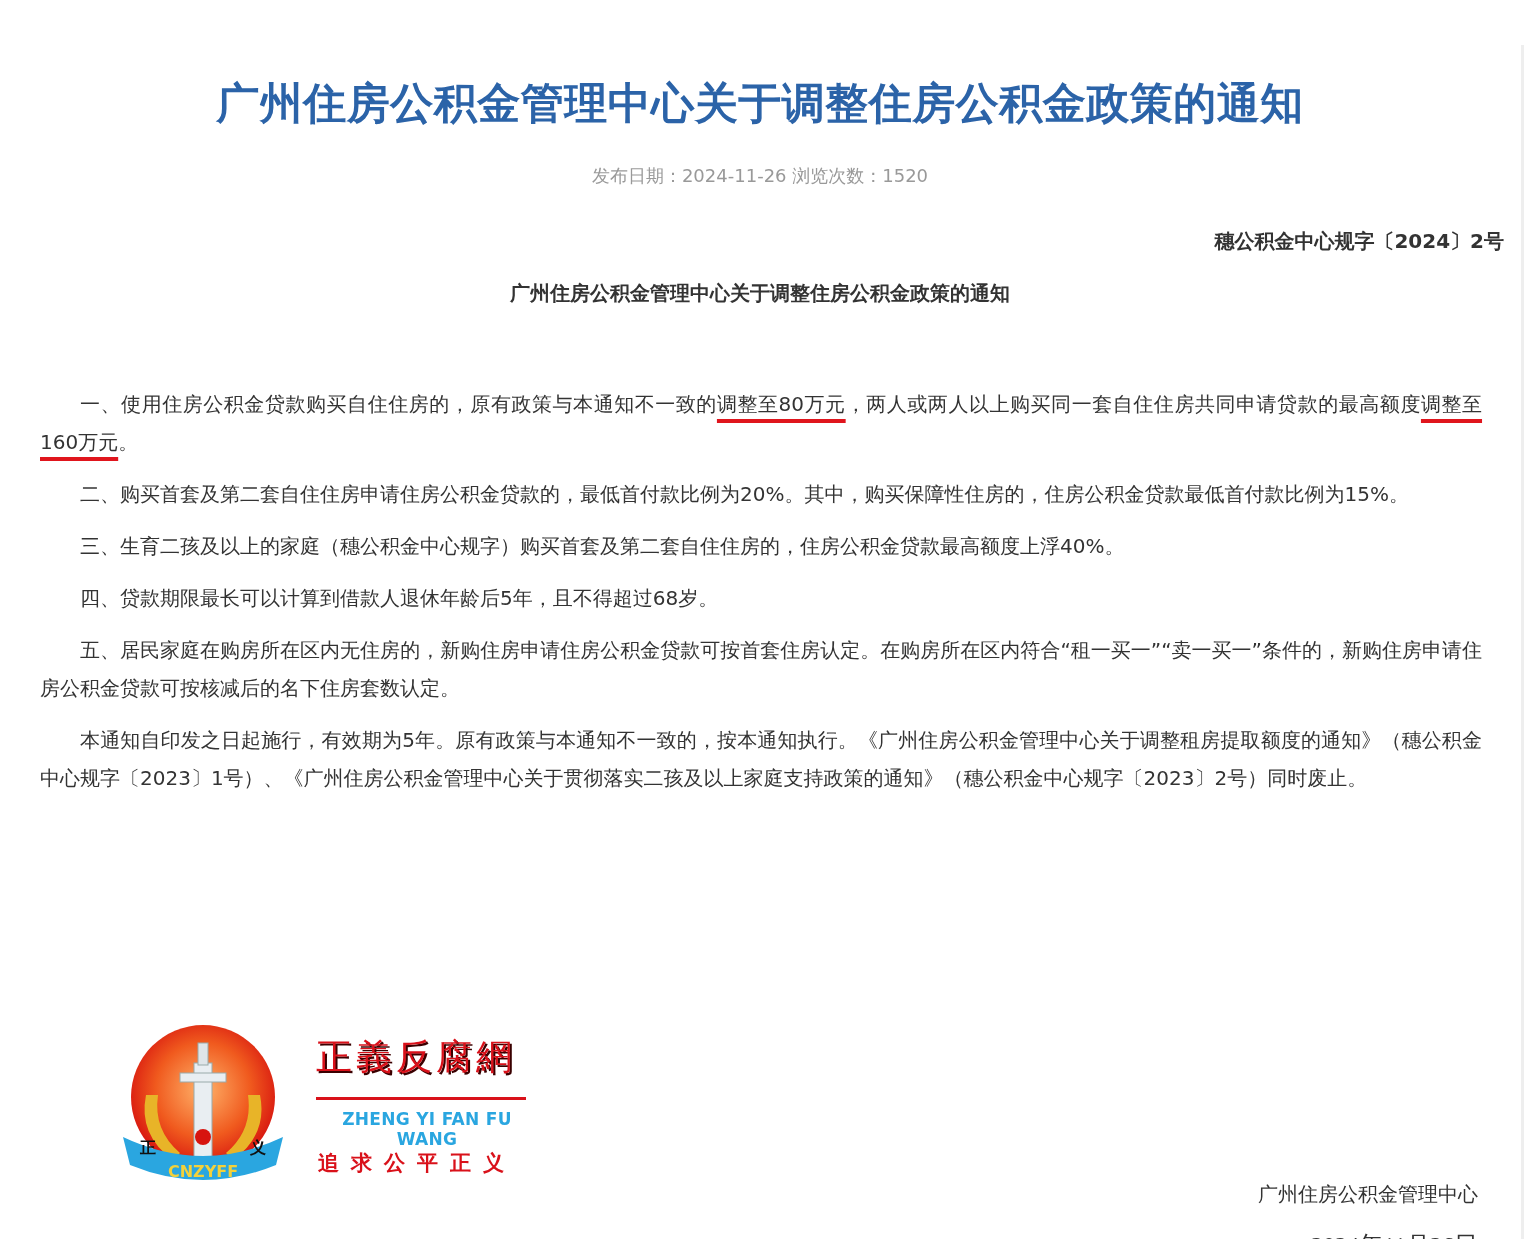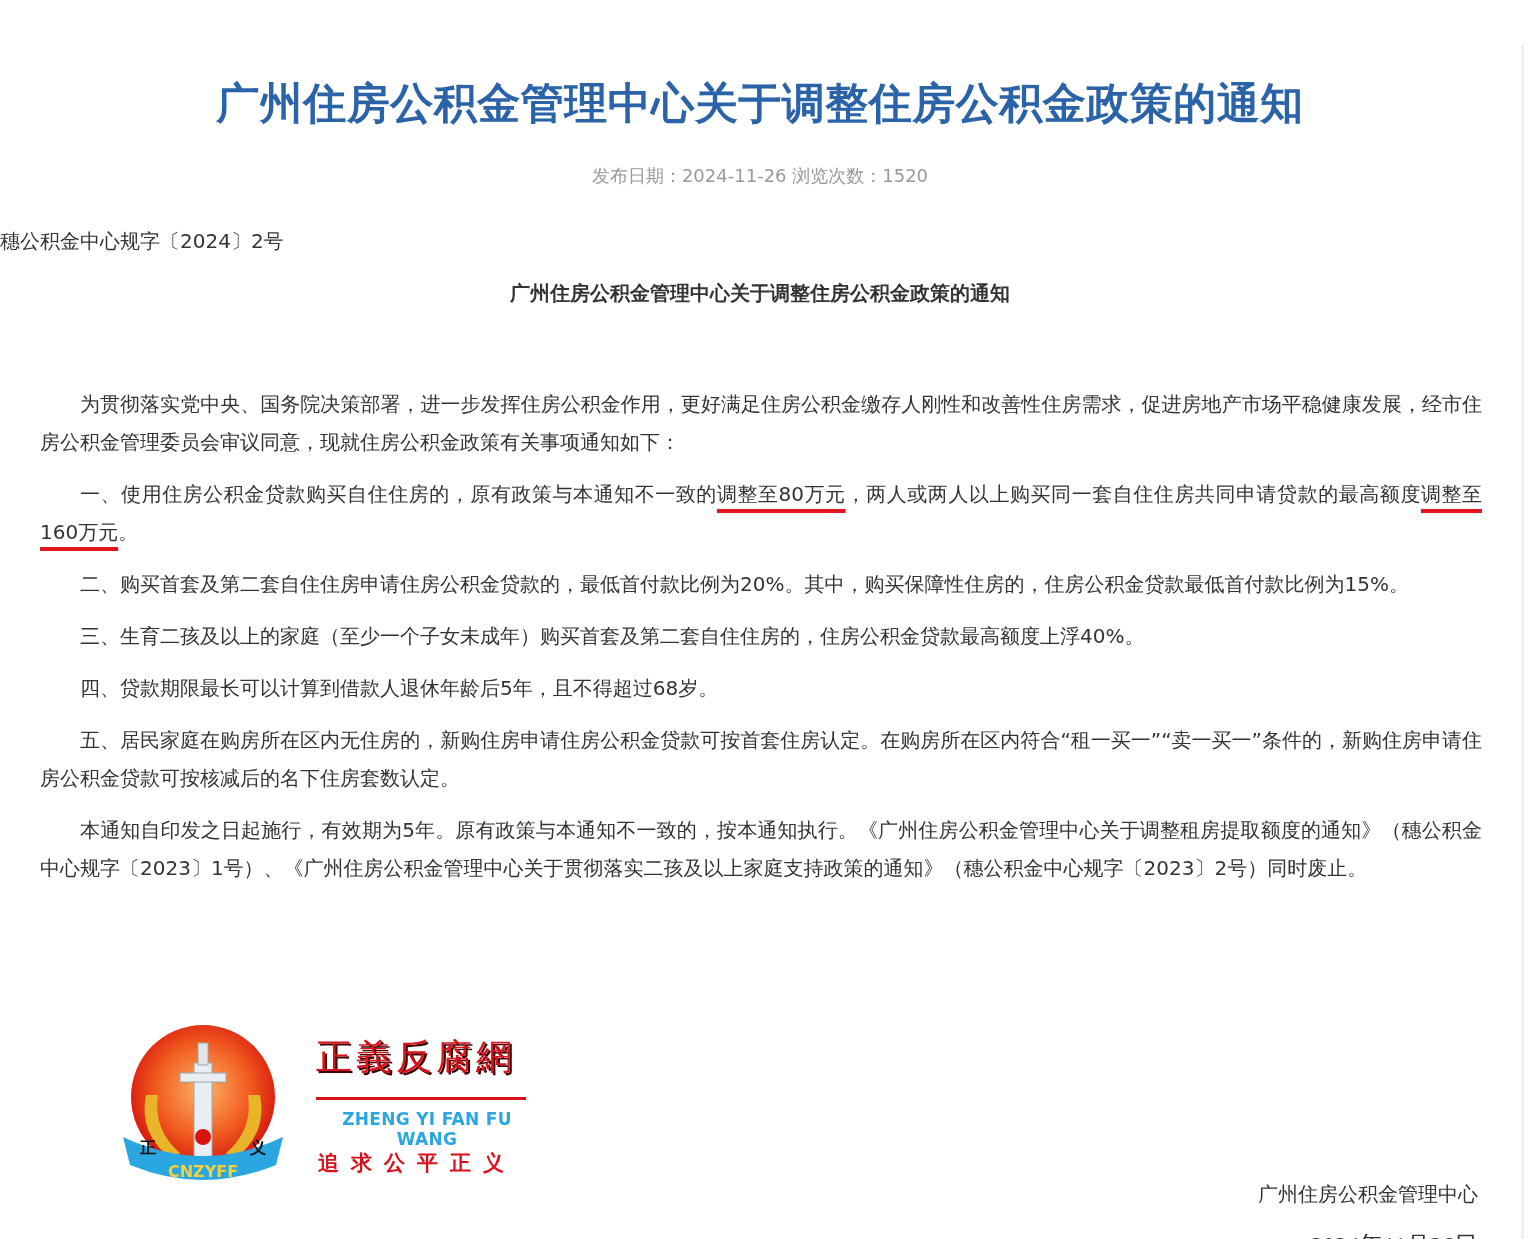--- a/index.html
+++ b/index.html
@@ -4,22 +4,22 @@
 <style>
   html, body { margin: 0; padding: 0; background: #ffffff; }
   body { width: 1528px; height: 1239px; position: relative; overflow: hidden;
          font-family: "DejaVu Sans", "Liberation Sans", sans-serif; color: #333333; }
   .page { position: absolute; left: 0; top: 11px; width: 1524px; height: 1239px; margin-top: 34px; }
   .right-edge { position: absolute; right: 0; top: 0; width: 3px; height: 1239px; background: #eeeeee; }
   .main-title { position: absolute; left: 0; width: 1520px; top: 28px; text-align: center;
     font-size: 43px; font-weight: bold; color: #2b63a8; letter-spacing: 0.5px; line-height: 60px; }
   .meta { position: absolute; left: 0; width: 1520px; top: 118px; text-align: center;
     font-size: 18px; color: #999999; line-height: 26px; }
-  .docno { position: absolute; left: 0; width: 1504px; top: 182px; text-align: left;
-    font-size: 20px; color: #333; line-height: 28px; }
+  .docno { position: absolute; left: 0; width: 1504px; top: 182px; text-align: right;
+    font-size: 20px; color: #333; line-height: 28px; font-weight: bold; }
   .subtitle { position: absolute; left: 0; width: 1520px; top: 234px; text-align: center;
     font-size: 20px; font-weight: bold; color: #333; line-height: 28px; }
   .body-text { position: absolute; left: 40px; width: 1442px; top: 340px; font-size: 20px; line-height: 38px; color: #333; }
   .body-text p { margin: 0 0 14px 0; text-align: justify; }
   .body-text p.indent { text-indent: 2em; }
   .hl { text-decoration: underline; text-decoration-color: #e0151d; text-decoration-thickness: 4px; text-underline-offset: 8px; }
   .signature { position: absolute; right: 46px; top: 1135px; font-size: 20px; line-height: 28px; color: #333; text-align: center; }
   .sigdate { position: absolute; right: 46px; top: 1186px; font-size: 24px; line-height: 28px; color: #333; text-align: right; font-family: Liberation Serif, serif; }
   
   .wm { position: absolute; left: 118px; top: 980px; width: 420px; height: 170px; }
@@ -36,24 +36,23 @@
 <div class="page">
   <div class="right-edge"></div>
 
   <h1 class="main-title" style="margin:0">广州住房公积金管理中心关于调整住房公积金政策的通知</h1>
   <div class="meta">发布日期：2024-11-26  浏览次数：1520</div>
 
   <div class="docno">穗公积金中心规字〔2024〕2号</div>
   <div class="subtitle">广州住房公积金管理中心关于调整住房公积金政策的通知</div>
 
   <div class="body-text">
-    <p class="indent">为贯彻落实党中央、国务院决策部署，进一步发挥住房公积金作用，更好满足住房公积金缴存人刚性和改善性住房需求，促进房地产市场平稳健康发展，经市住房公积金管理委员会审议同意，现就住房公积金政策有关事项通知如下：</p>
     <p class="indent"><span>一、使用住房公积金贷款购买自住住房的，原有政策与本通知不一致的</span><span class="hl">调整至80万元</span><span>，两人或两人以上购买同一套自住住房共同申请贷款的最高额度</span><span class="hl">调整至160万元</span><span>。</span></p>
     <p class="indent">二、购买首套及第二套自住住房申请住房公积金贷款的，最低首付款比例为20%。其中，购买保障性住房的，住房公积金贷款最低首付款比例为15%。</p>
-    <p class="indent">三、生育二孩及以上的家庭（至少一个子女未成年）购买首套及第二套自住住房的，住房公积金贷款最高额度上浮40%。</p>
+    <p class="indent">三、生育二孩及以上的家庭（穗公积金中心规字）购买首套及第二套自住住房的，住房公积金贷款最高额度上浮40%。</p>
     <p class="indent">四、贷款期限最长可以计算到借款人退休年龄后5年，且不得超过68岁。</p>
     <p class="indent">五、居民家庭在购房所在区内无住房的，新购住房申请住房公积金贷款可按首套住房认定。在购房所在区内符合“租一买一”“卖一买一”条件的，新购住房申请住房公积金贷款可按核减后的名下住房套数认定。</p>
     <p class="indent">本通知自印发之日起施行，有效期为5年。原有政策与本通知不一致的，按本通知执行。《广州住房公积金管理中心关于调整租房提取额度的通知》（穗公积金中心规字〔2023〕1号）、《广州住房公积金管理中心关于贯彻落实二孩及以上家庭支持政策的通知》（穗公积金中心规字〔2023〕2号）同时废止。</p>
   </div>
 
   <div class="signature">广州住房公积金管理中心</div>
   <div class="sigdate">2024年11月26日</div>
 
   <div class="wm">
     <svg class="wm-emblem" viewBox="0 0 170 165" width="170" height="165">

